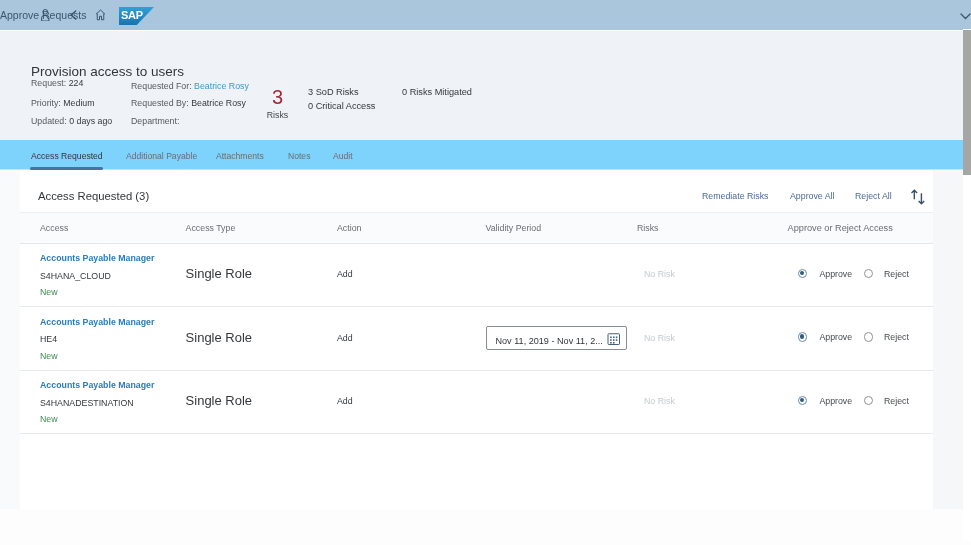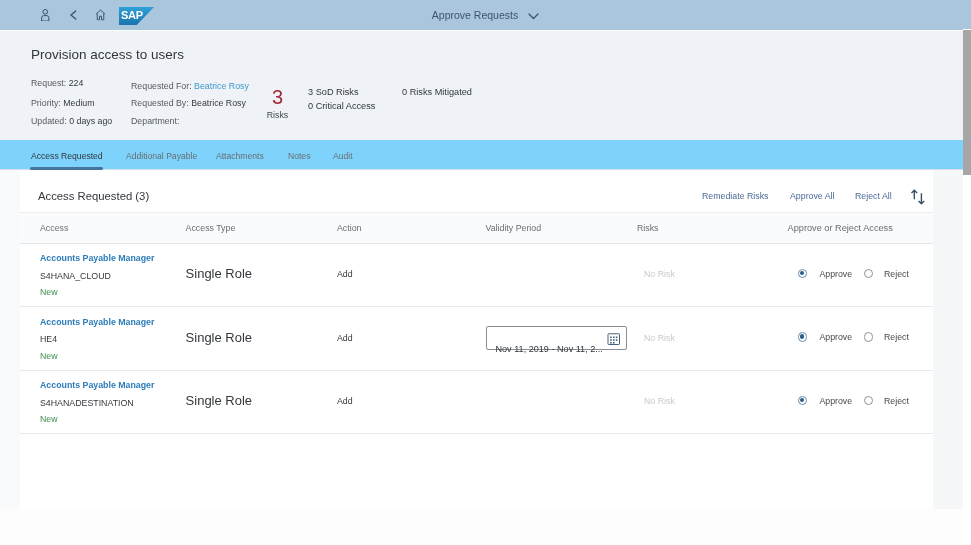--- a/index.html
+++ b/index.html
@@ -3,25 +3,25 @@
 <meta charset="utf-8">
 <style>
   * { margin:0; padding:0; box-sizing:border-box; }
   html,body { width:971px; height:545px; overflow:hidden; background:#fff; }
   body { font-family:"Liberation Sans", sans-serif; -webkit-font-smoothing:antialiased; }
   #page { position:relative; width:971px; height:545px; background:#fdfdfd; }
   .abs { position:absolute; }
 
   
   #shell { position:absolute; left:0; top:0; width:971px; height:29.5px; background:#a9c6dd; }
-  #shtitle { position:absolute; left:0; top:0; width:971px; height:29px; display:flex; align-items:center; justify-content:center; color:#3c556b; font-size:10.5px; }
+  #shtitle { position:absolute; left:0; top:0; width:971px; height:29px; display:flex; align-items:center; justify-content:space-between; color:#3c556b; font-size:10.5px; }
 
   
   #header { position:absolute; left:0; top:31px; width:963px; height:109px; background:#eff3f7; }
-  #htitle { position:absolute; left:31px; top:16px; font-size:13.5px; color:#32363a; }
+  #htitle { position:absolute; left:31px; top:33px; font-size:13.5px; color:#32363a; }
   .lbl { position:absolute; font-size:8.8px; line-height:12px; color:#56595d; white-space:nowrap; }
   .lnk { color:#3e97cd; text-decoration:none; }
   .val { color:#35393d; }
   #big3 { position:absolute; left:262px; top:53.5px; width:31px; text-align:center; font-size:20px; line-height:24px; color:#a42837; }
   #big3lbl { position:absolute; left:262px; top:78.3px; width:31px; text-align:center; font-size:8.8px; line-height:12px; color:#43474b; }
 
   
   #tabs { position:absolute; left:0; top:140px; width:963px; height:30px; background:#7dd3fc; border-bottom:1px solid #d8dee3; }
   .tab { position:absolute; top:9.6px; font-size:8.6px; line-height:12px; color:#6a6d70; white-space:nowrap; }
   .tabsel { color:#32363a; }
@@ -44,21 +44,21 @@
   .c-type { position:absolute; left:165.6px; top:24.8px; font-size:13px; line-height:12px; color:#34383c; }
   .c-act  { position:absolute; left:317px; top:24.8px; font-size:8.8px; line-height:12px; color:#34383c; }
   .c-risk { position:absolute; left:624px; top:24.8px; font-size:8.8px; line-height:12px; color:#c5cacd; }
   .radio { position:absolute; width:9.4px; height:9.4px; border-radius:50%; top:25.2px; background:#fff; }
   .radio.sel { border:1.2px solid #678daa; }
   .radio.sel::after { content:""; position:absolute; left:1.3px; top:1.3px; width:4.4px; height:4.4px; border-radius:50%; background:#2d5c85; }
   .radio.un { border:1.2px solid #8f9398; }
   .rlab { position:absolute; top:24.1px; font-size:8.8px; line-height:12px; color:#45494d; }
 
   .dateinp { position:absolute; left:466px; top:19px; width:141px; height:24px; background:#fff; border:1px solid #878e96; border-radius:2px; }
-  .dateinp span { position:absolute; left:8.5px; top:16px; font-size:9.1px; line-height:12px; color:#32363a; white-space:nowrap; }
+  .dateinp span { position:absolute; left:8.5px; top:8px; font-size:9.1px; line-height:12px; color:#32363a; white-space:nowrap; }
 
   
   #footer { position:absolute; left:5px; top:509px; width:961px; height:33px; background:#424e5a; border-radius:4px; }
   #submit { position:absolute; right:9px; top:4px; width:44px; height:25px; background:#5091cf; border:1px solid #6ba2d8; border-radius:3px; color:#fff; font-size:9px; display:flex; align-items:center; justify-content:center; }
 
   
   #sbtrack { position:absolute; left:963px; top:29px; width:8px; height:513px; background:#ffffff; }
   #sbthumb { position:absolute; left:963px; top:30px; width:8px; height:145px; background:#a6a6a6; }
 </style>
 </head>

